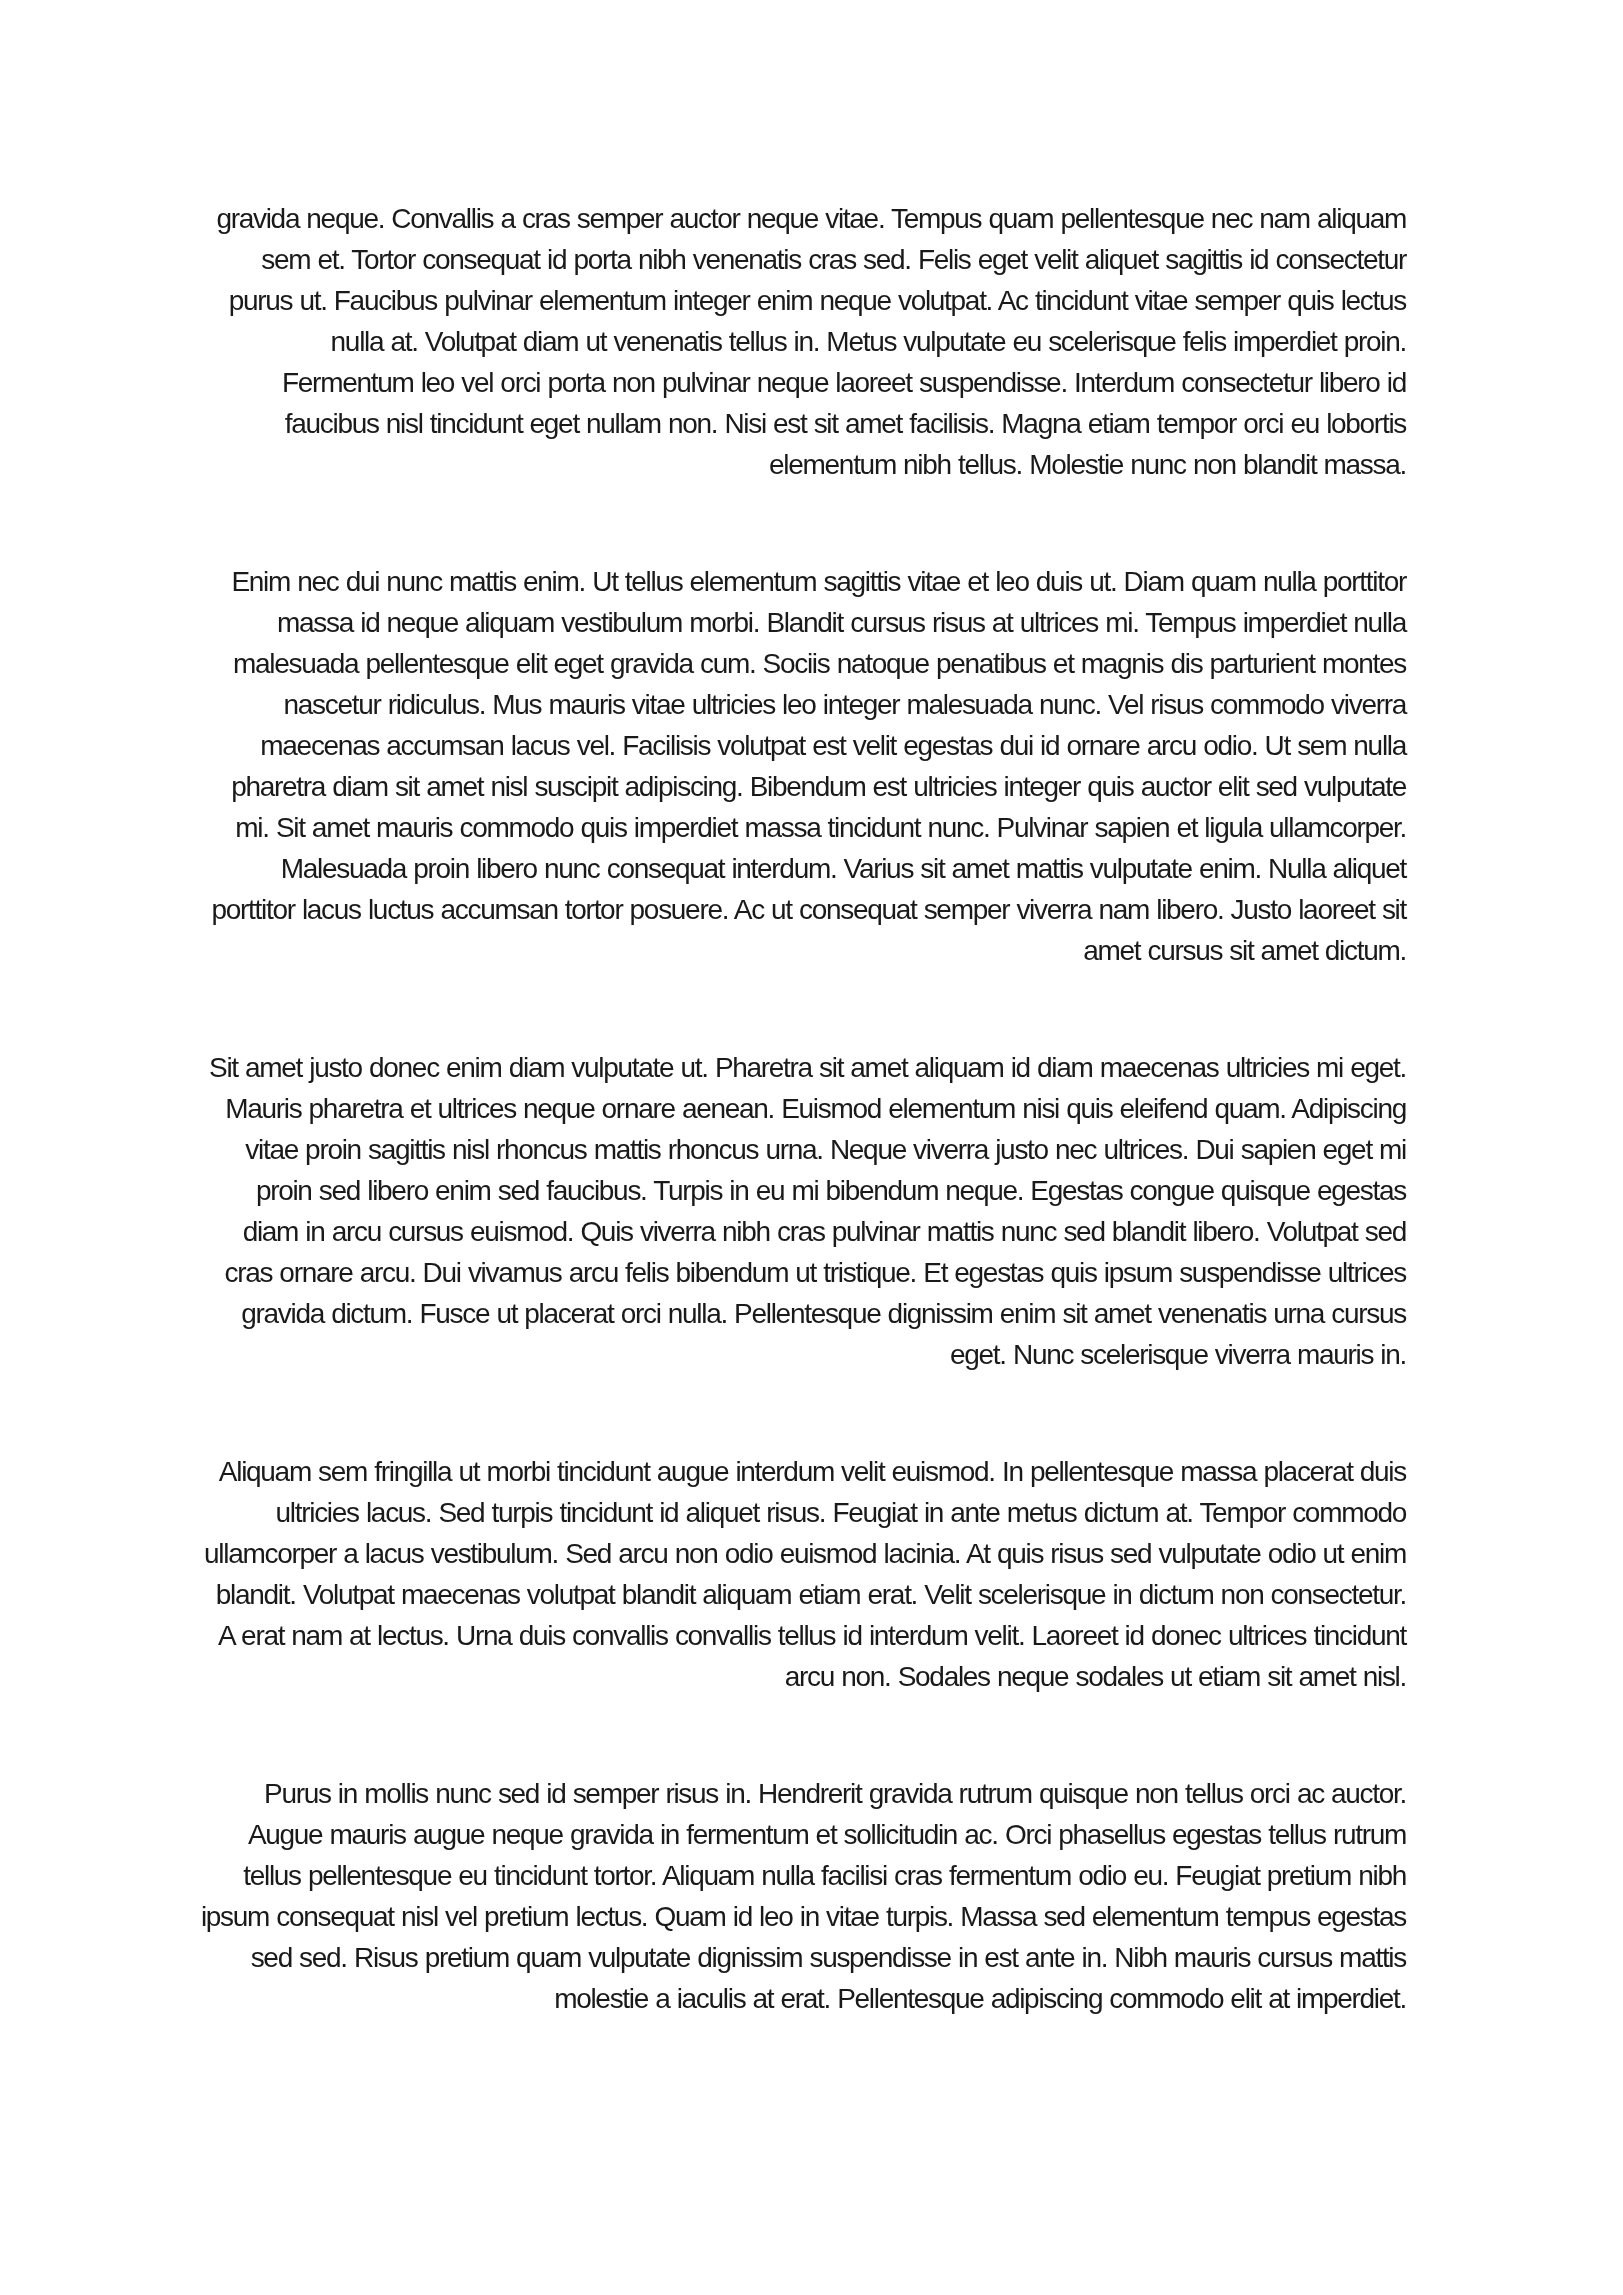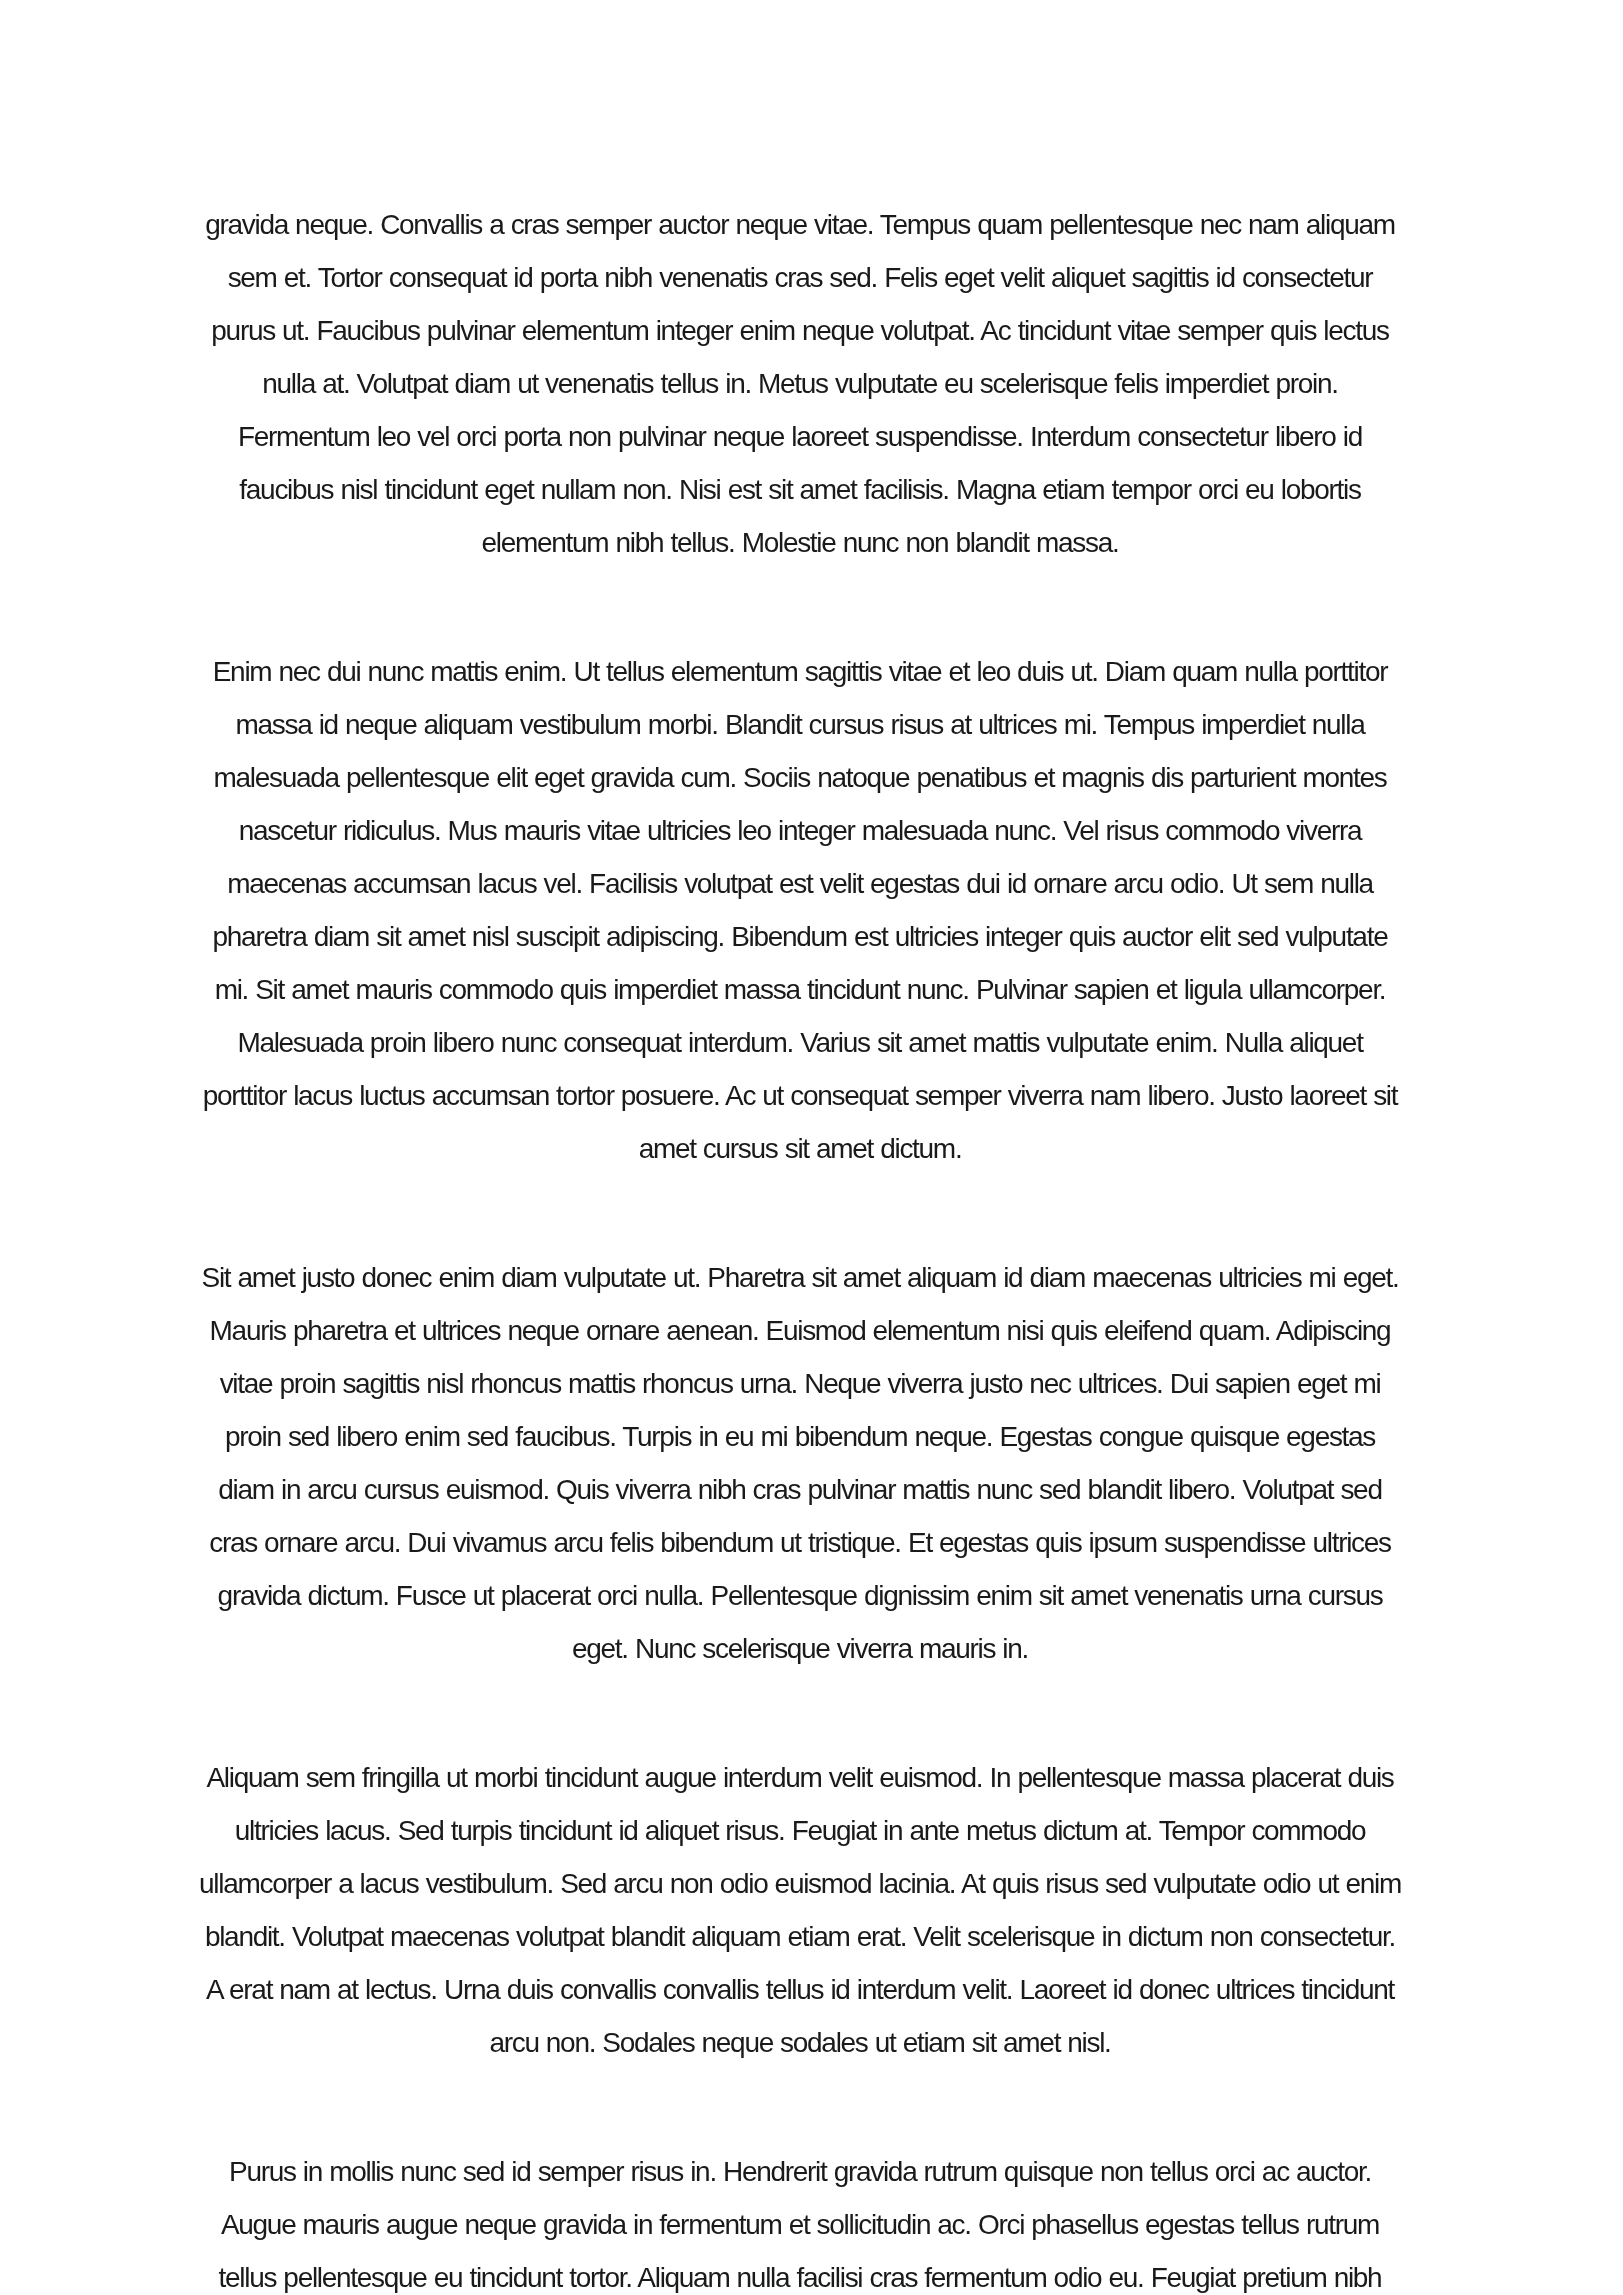--- a/index.html
+++ b/index.html
@@ -16,25 +16,25 @@
   }
   .doc-page {
     position: absolute;
     left: 194px;
     top: 198px;
     width: 1212px;
   }
   .doc-page p {
     margin: 0 0 76px 0;
     font-size: 28px;
-    line-height: 53px;
+    line-height: 41px;
     letter-spacing: -1.3px;
     word-spacing: 0.7px;
     color: #1a1a1a;
-    text-align: center;
+    text-align: right;
   }
   .doc-page p:last-child {
     margin-bottom: 8px;
   }
 </style>
 </head>
 <body style="background: rgb(255, 255, 255);">
 
 <div class="doc-page" style="color: rgb(26, 26, 26);">
   <p>gravida neque. Convallis a cras semper auctor neque vitae. Tempus quam pellentesque nec nam aliquam sem et. Tortor consequat id porta nibh venenatis cras sed. Felis eget velit aliquet sagittis id consectetur purus ut. Faucibus pulvinar elementum integer enim neque volutpat. Ac tincidunt vitae semper quis lectus nulla at. Volutpat diam ut venenatis tellus in. Metus vulputate eu scelerisque felis imperdiet proin. Fermentum leo vel orci porta non pulvinar neque laoreet suspendisse. Interdum consectetur libero id faucibus nisl tincidunt eget nullam non. Nisi est sit amet facilisis. Magna etiam tempor orci eu lobortis elementum nibh tellus. Molestie nunc non blandit massa.</p>

